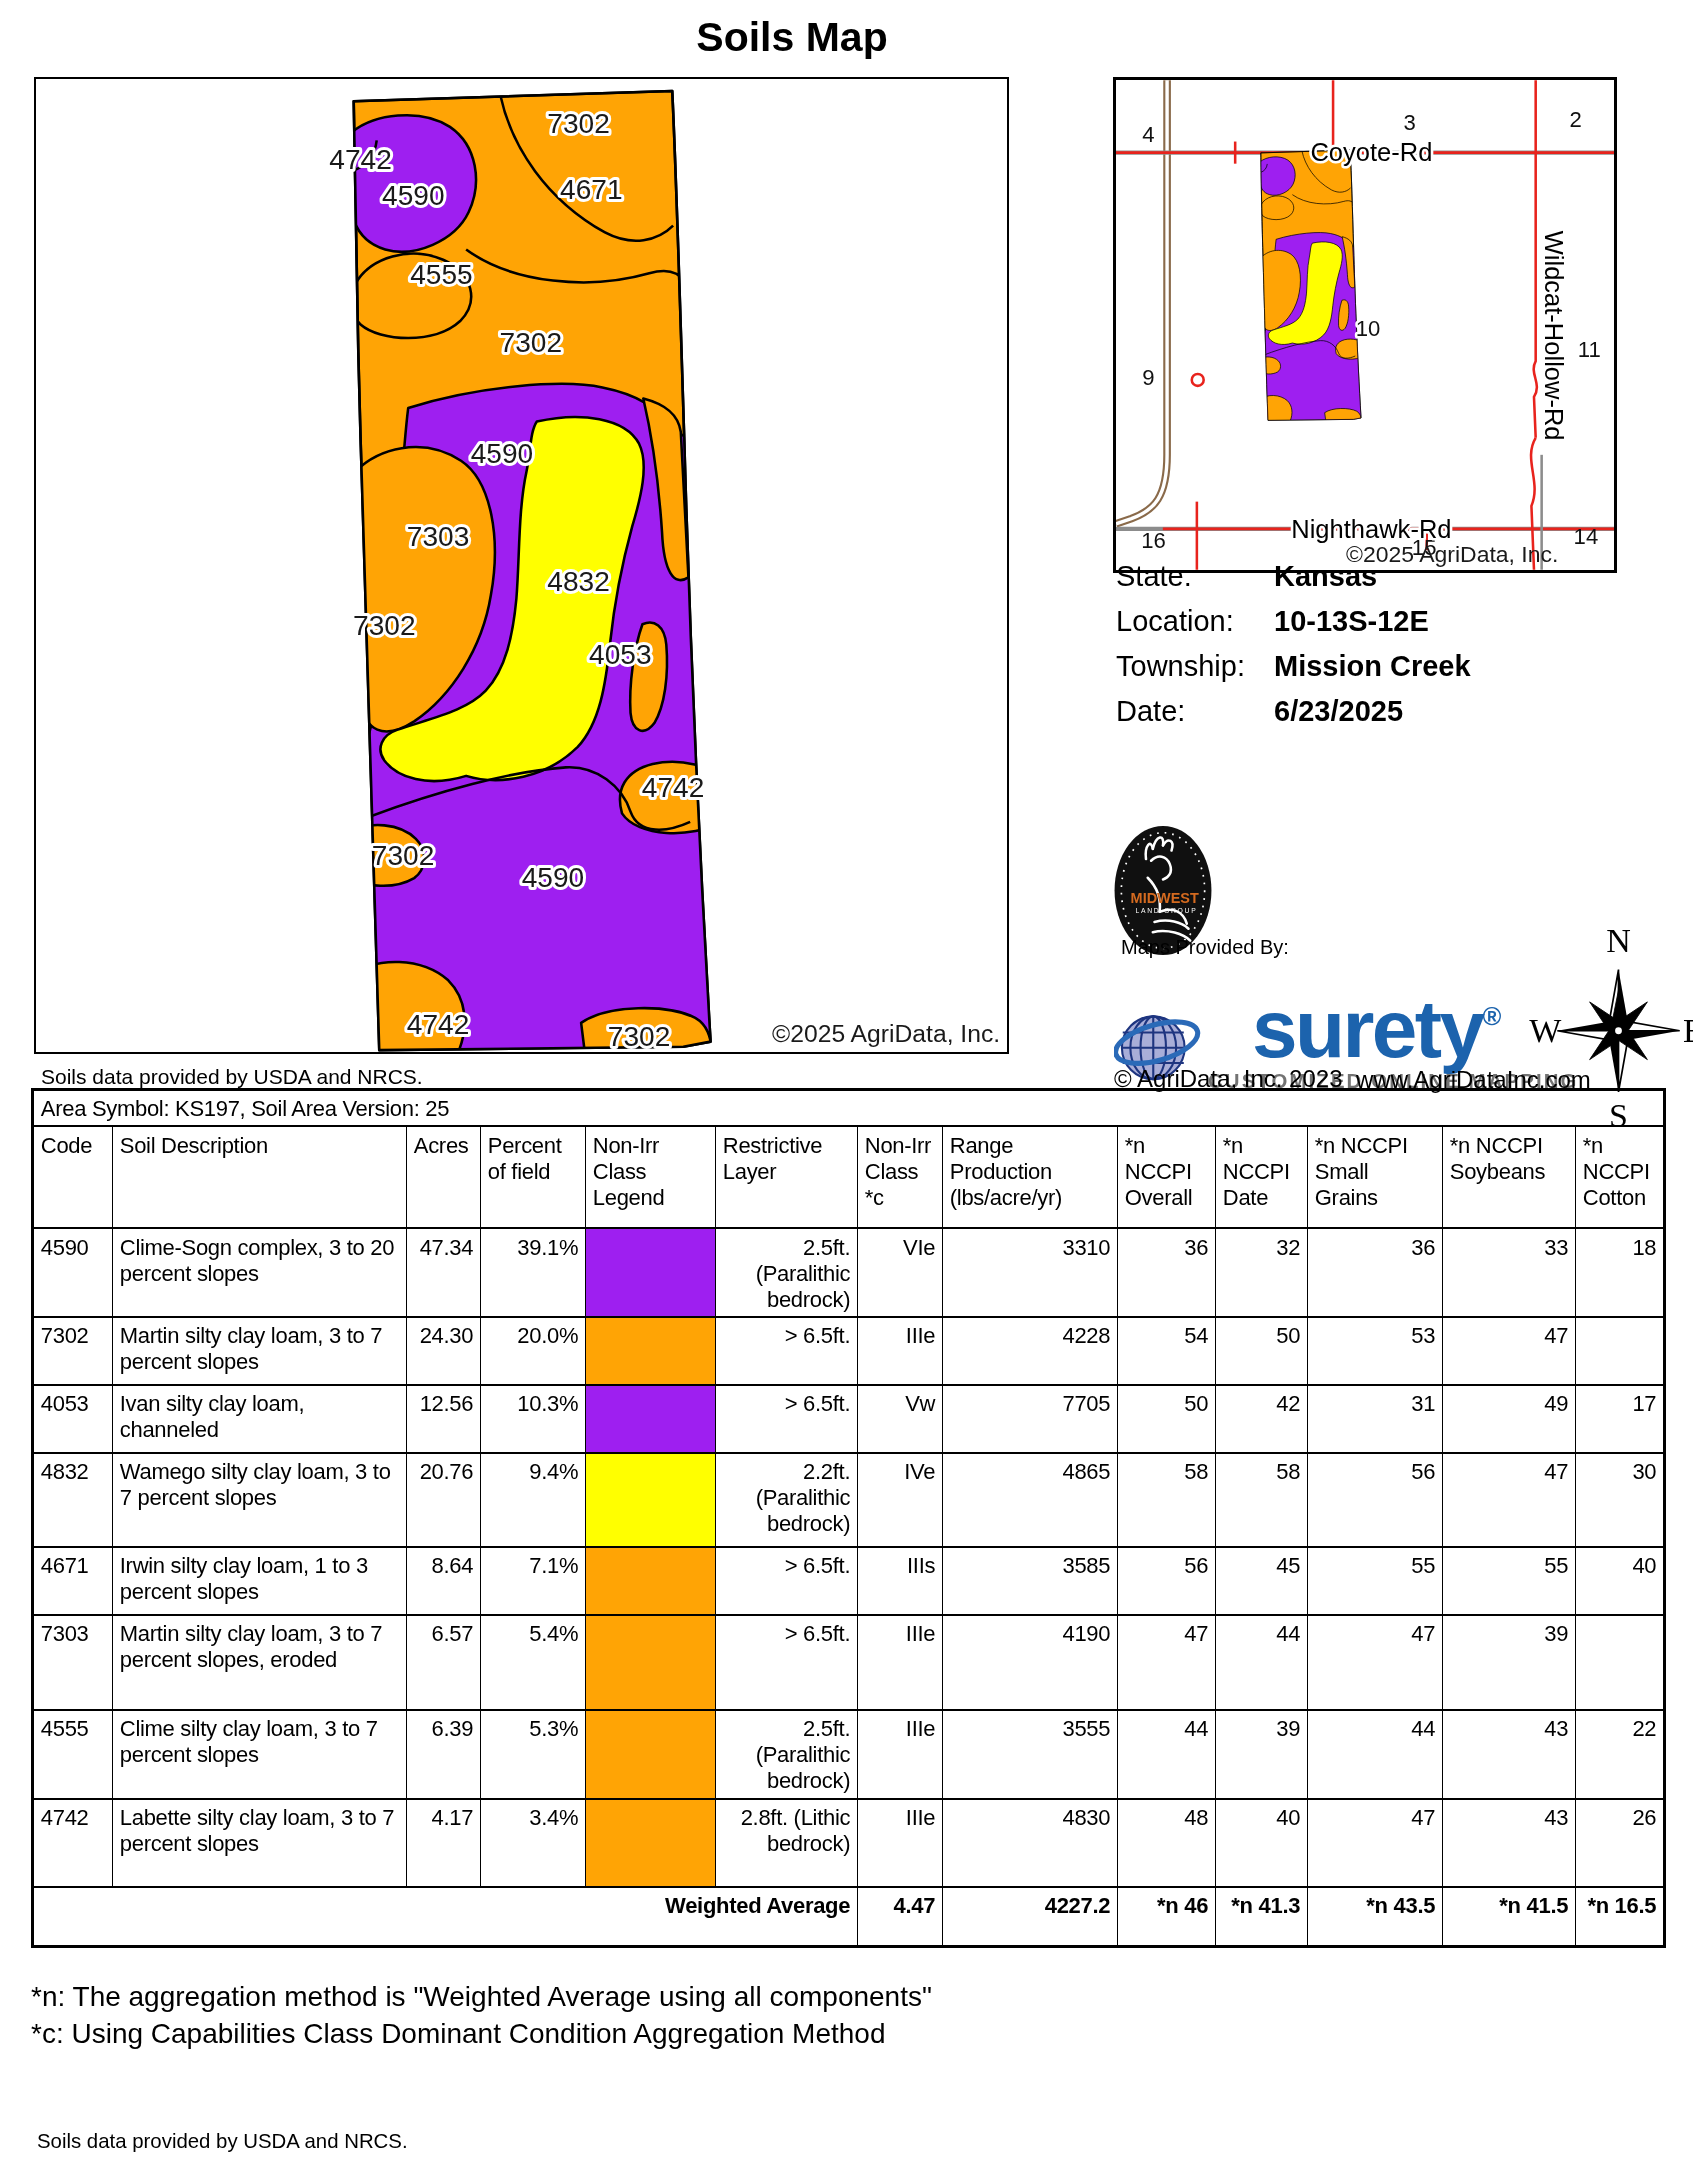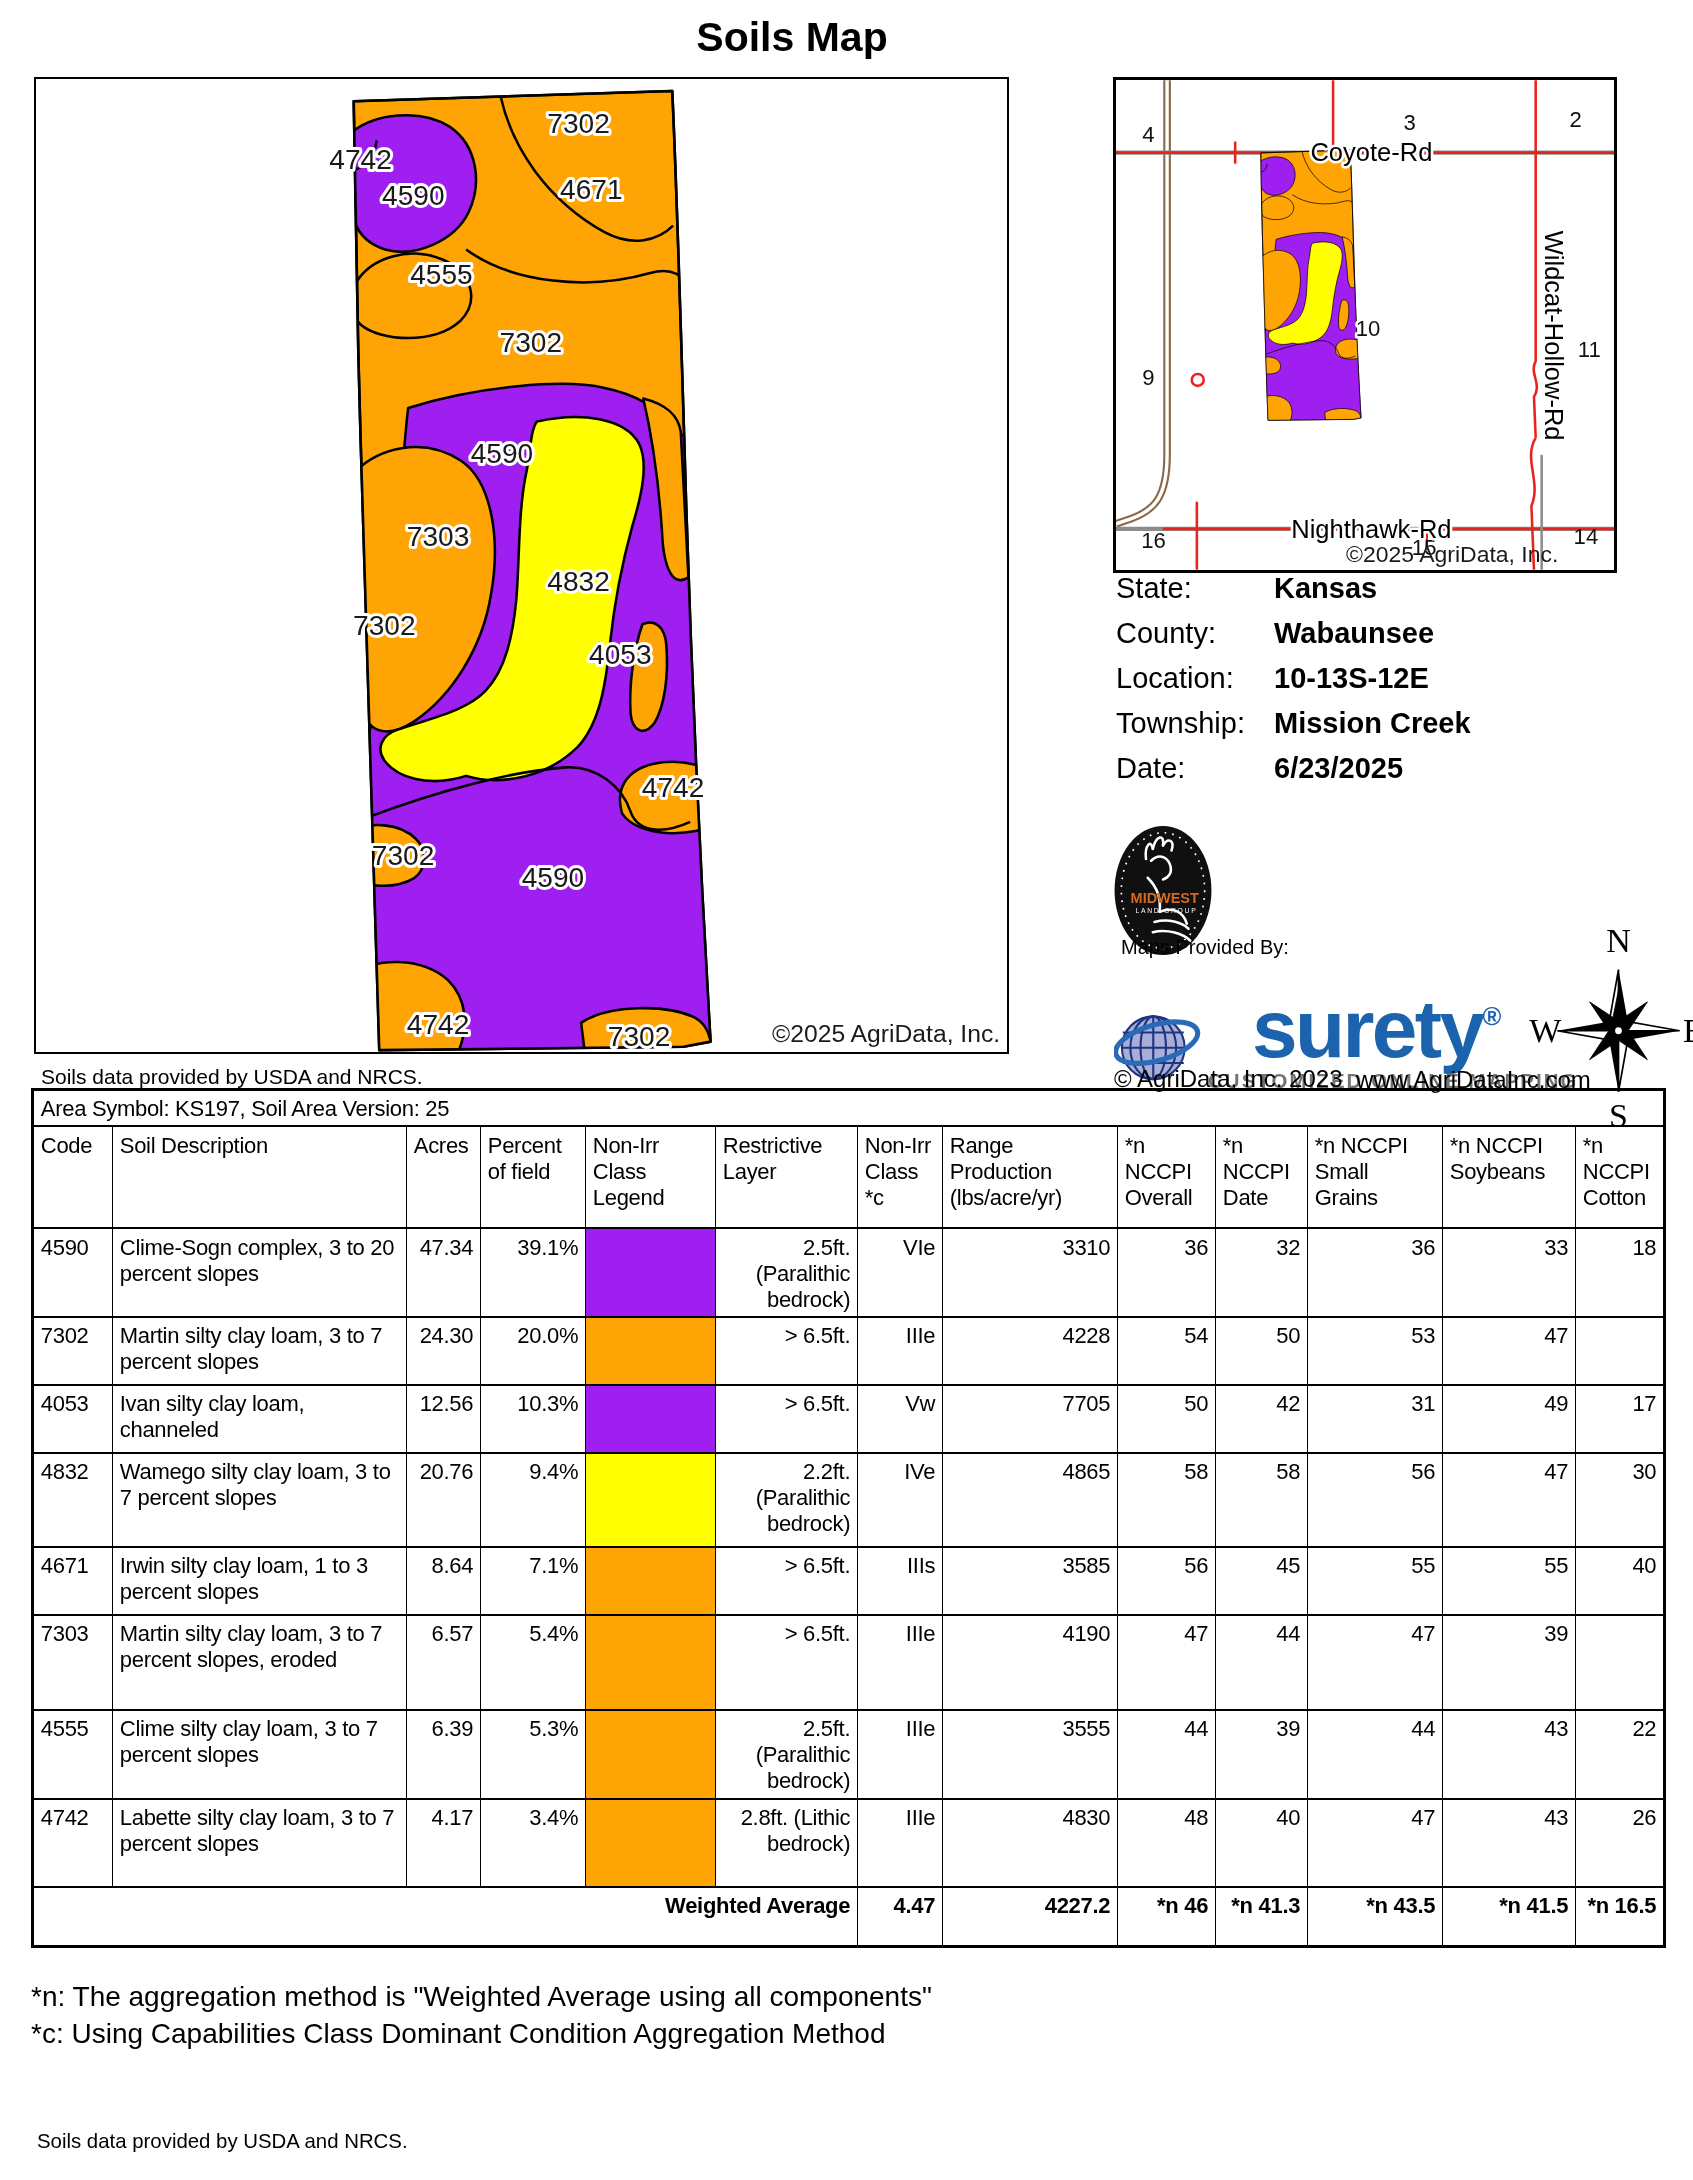--- a/index.html
+++ b/index.html
@@ -6,21 +6,21 @@
   body{width:1693px;height:2181px;position:relative;font-family:"Liberation Sans",sans-serif;color:#000;overflow:hidden;}
   .abs{position:absolute;}
   #page-title{top:13.6px;left:0;width:1584px;text-align:center;font-size:41px;font-weight:bold;letter-spacing:0px;}
   
   #main-map{left:34px;top:77px;width:971px;height:973px;border:2.6px solid #000;background:#fff;}
   #map-attribution{left:41px;top:1065px;font-size:21px;}
   
   #inset-map{left:1113px;top:77px;width:498px;height:490px;border:3.4px solid #000;background:#fff;overflow:hidden;}
   #inset-svg .mini *{vector-effect:non-scaling-stroke;stroke-width:2px;}
   
-  #info-block{left:1116px;top:572px;width:477px;}
+  #info-block{left:1116px;top:560px;width:477px;}
   .info-row{position:relative;height:45px;font-size:29px;}
   .info-label{position:absolute;left:0;top:0;}
   .info-value{position:absolute;left:158px;top:0;font-weight:bold;white-space:nowrap;}
   
   #midwest-logo{left:1112px;top:823px;width:102px;height:135px;}
   #maps-provided{left:1121px;top:936px;font-size:20px;}
   #surety-globe{left:1114px;top:1007px;width:87px;height:78px;}
   #surety-text{left:1204px;top:988px;line-height:1;}
   #surety-word{font-size:82px;font-weight:bold;color:#1C63AD;letter-spacing:-2.6px;margin-left:48px;}
   #surety-reg{font-size:25.6px;font-weight:bold;color:#1C63AD;vertical-align:32px;}
@@ -171,24 +171,20 @@
     <text class="inset-copy" x="395" y="566">©2025 AgriData, Inc.</text>
   </svg>
 </div>
 
 <div class="abs" id="info-block">
     <div class="info-row">
       <span class="info-label">State:</span>
       <span class="info-value">Kansas</span>
     </div>
     <div class="info-row">
-      <span class="info-label">County:</span>
-      <span class="info-value">Wabaunsee</span>
-    </div>
-    <div class="info-row">
       <span class="info-label">Location:</span>
       <span class="info-value">10-13S-12E</span>
     </div>
     <div class="info-row">
       <span class="info-label">Township:</span>
       <span class="info-value">Mission Creek</span>
     </div>
     <div class="info-row">
       <span class="info-label">Date:</span>
       <span class="info-value">6/23/2025</span>

